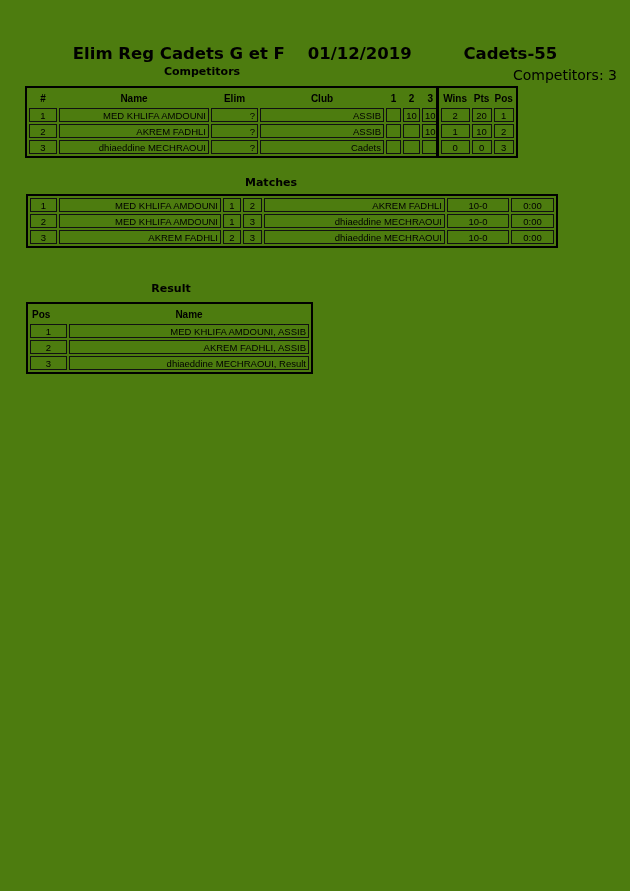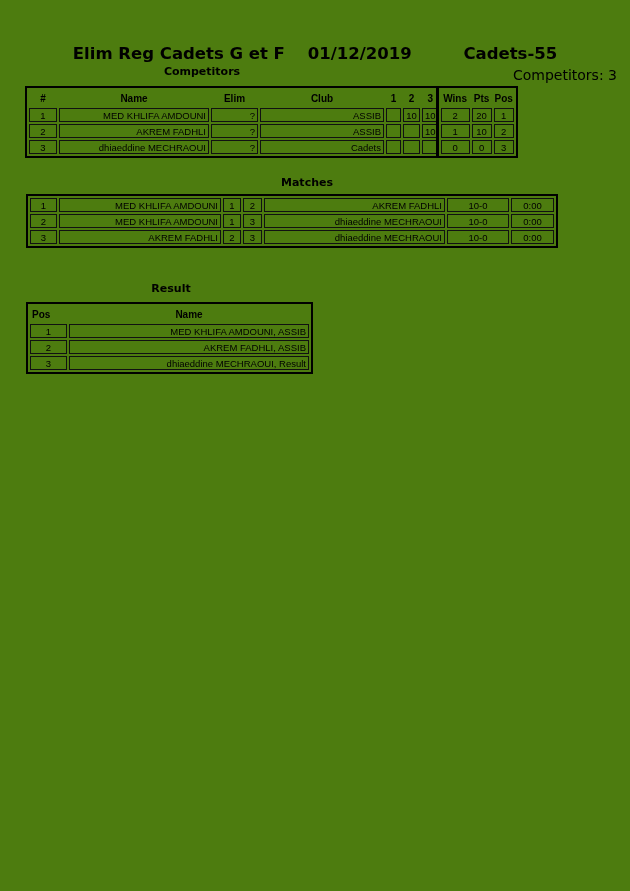--- a/index.html
+++ b/index.html
@@ -11,21 +11,21 @@
     position:absolute; top:44px; left:0; width:630px; text-align:center;
     font-family:"DejaVu Sans", sans-serif; font-weight:bold; font-size:16.5px;
     white-space:pre; letter-spacing:0;
   }
   .subtitle {
     position:absolute; font-family:"DejaVu Sans", sans-serif;
     font-weight:bold; font-size:11px; white-space:nowrap;
     transform:translateX(-50%);
   }
   .sub-competitors { top:65px; left:202px; }
-  .sub-matches    { top:176px; left:271px;margin-left:36px; }
+  .sub-matches    { top:176px; left:271px; }
   .sub-results    { top:282px; left:171px; }
   .count {
     position:absolute; top:67px; right:33px;
     font-family:"DejaVu Sans", sans-serif; font-size:14px; white-space:nowrap;
   }
   .tablewrap { position:absolute; }
   #competitors-wrap { left:25px; top:86px; }
   #matches-wrap     { left:26px; top:194px; }
   #results-wrap     { left:26px; top:302px; }
 

